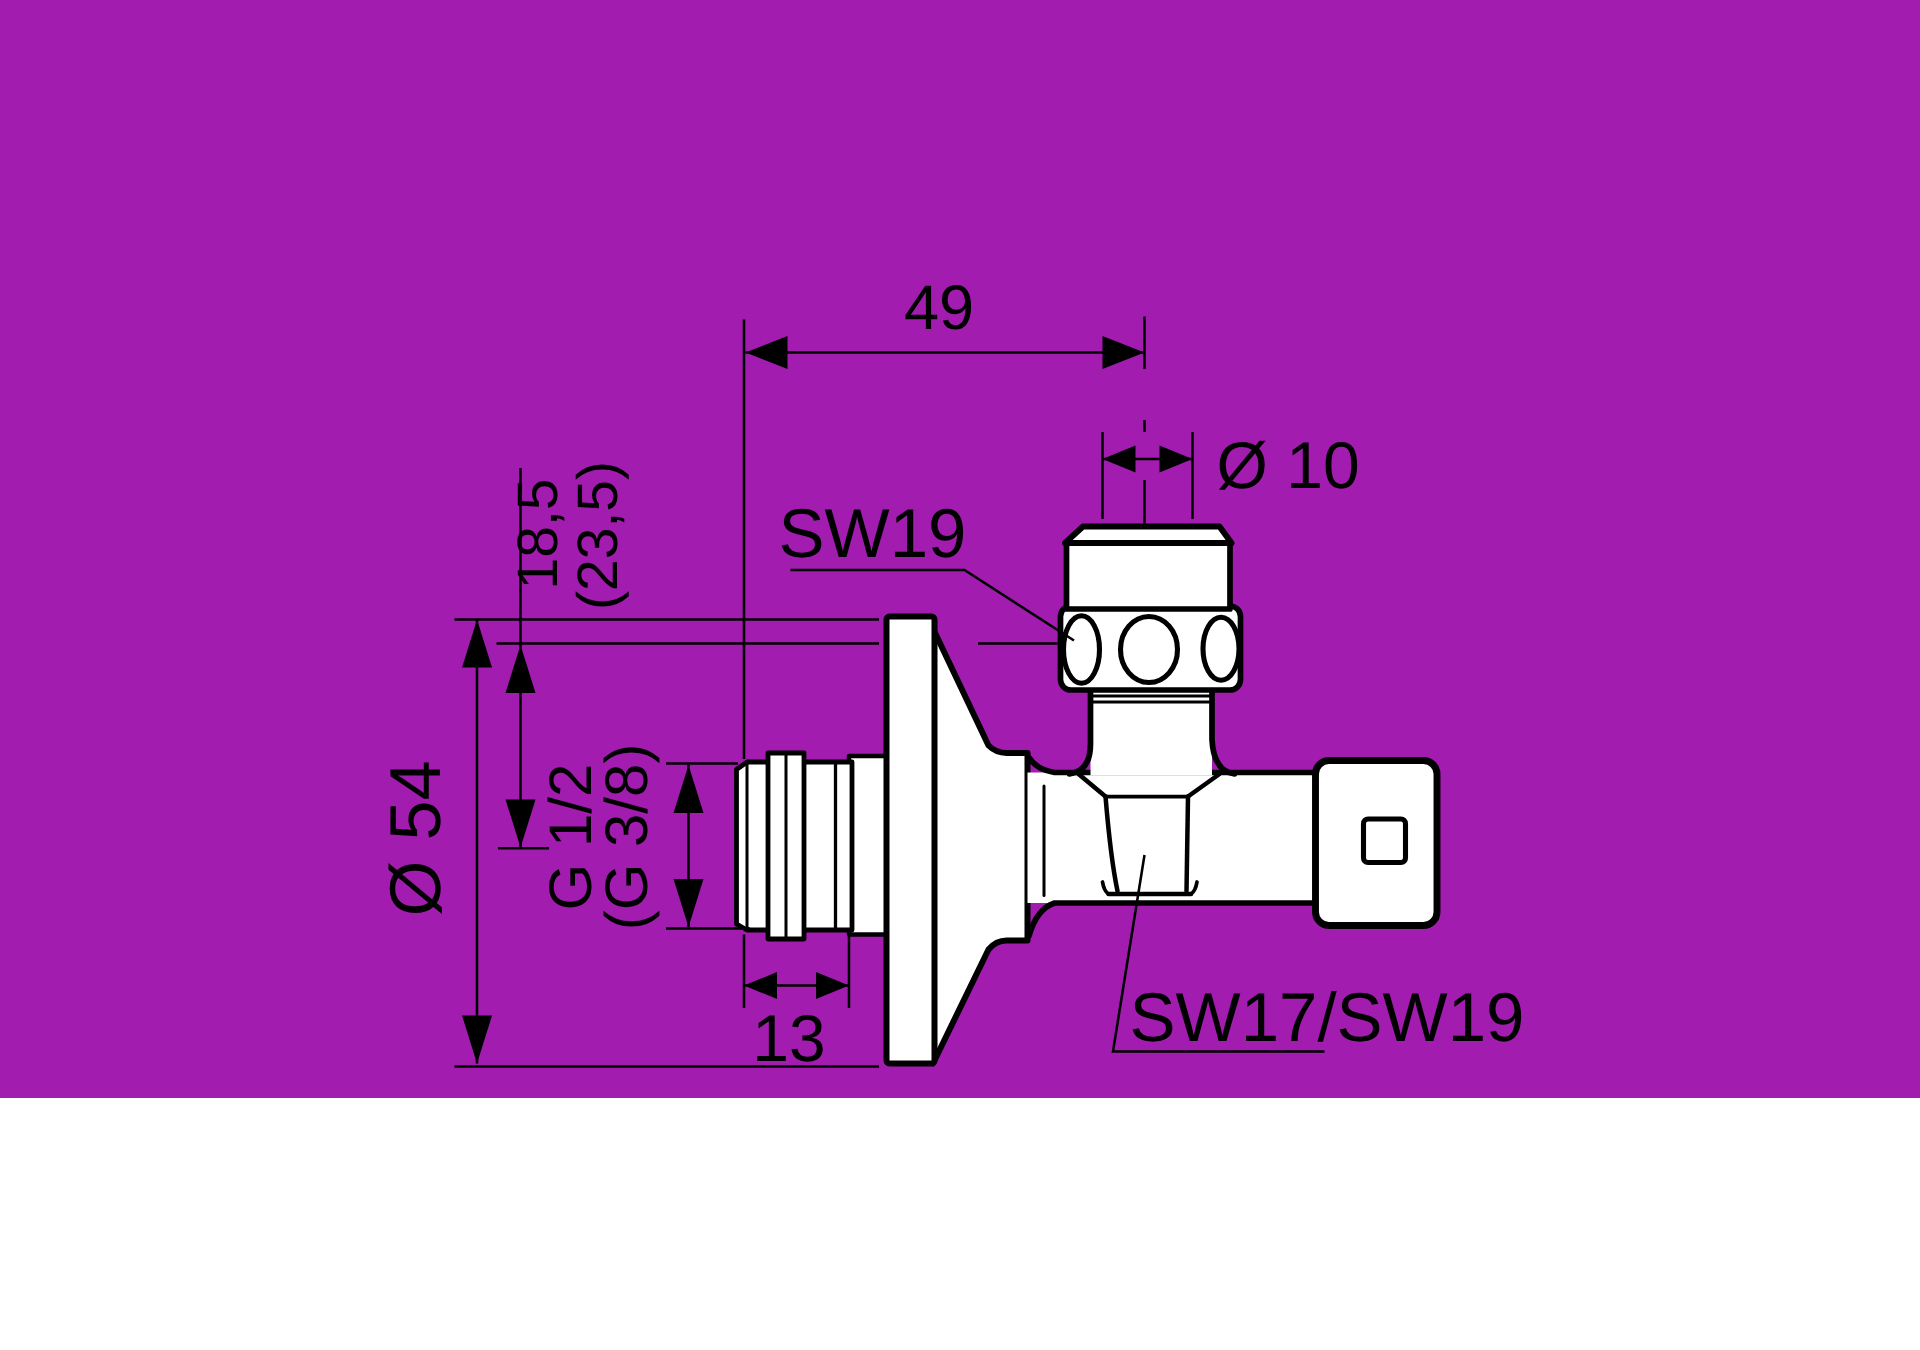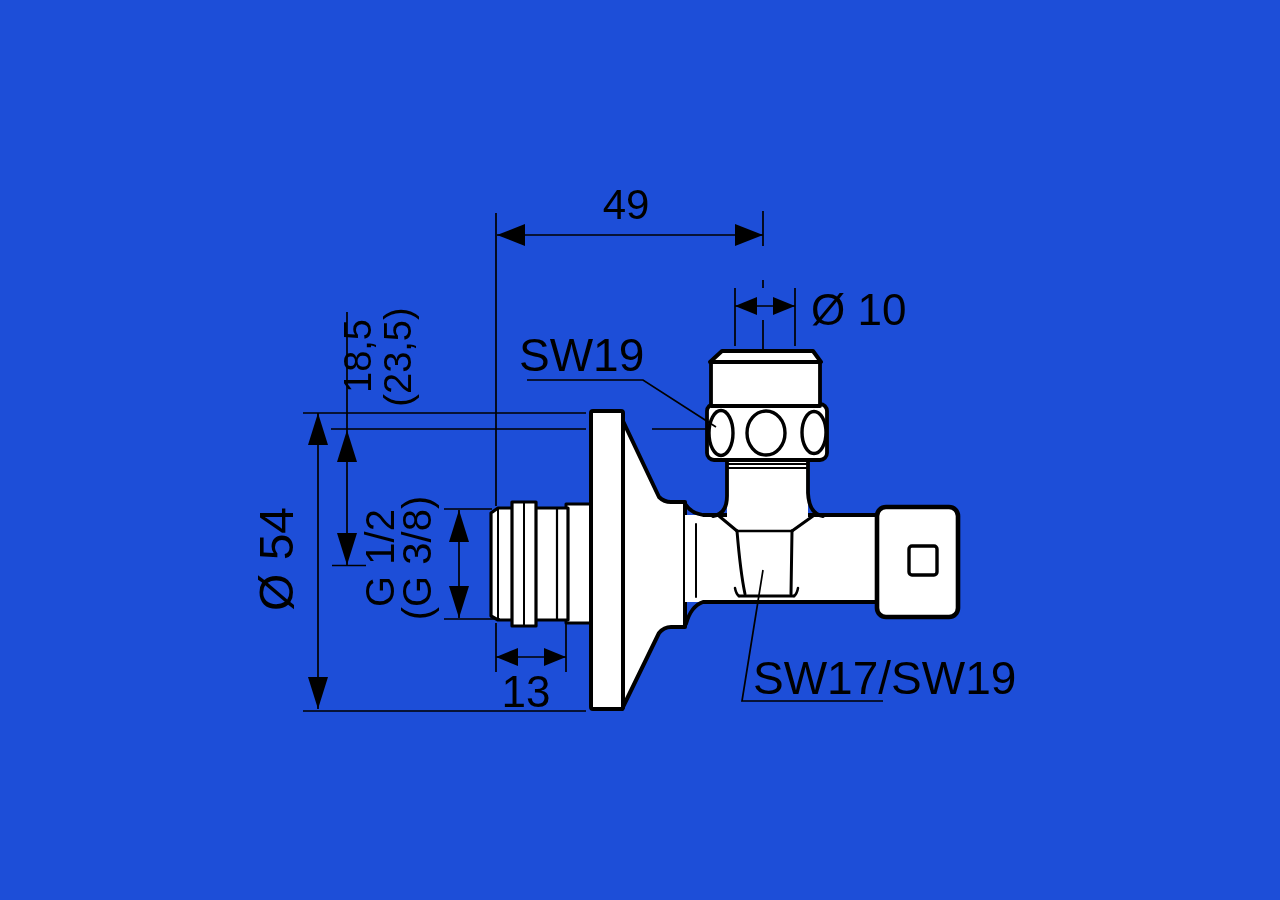--- a/index.html
+++ b/index.html
@@ -7,22 +7,22 @@
     padding: 0;
     background: #ffffff;
     width: 1280px;
     height: 900px;
     overflow: hidden;
     font-family: "Liberation Sans", "DejaVu Sans", sans-serif;
   }
   .stage {
     position: relative;
     width: 1280px;
-    height: 900px;
-    background: #1d4ed8;
+    height: 732px;
+    background: #a21caf;
   }
   svg { display: block; }
   .part   { stroke: #000; fill: #fff; }
   .thin   { stroke: #000; fill: none; }
   .dimln  { stroke: #000; stroke-width: 1.7; fill: none; }
   .arrow  { fill: #000; stroke: none; }
   text    { fill: #000; }
 </style>
 </head>
 <body>

